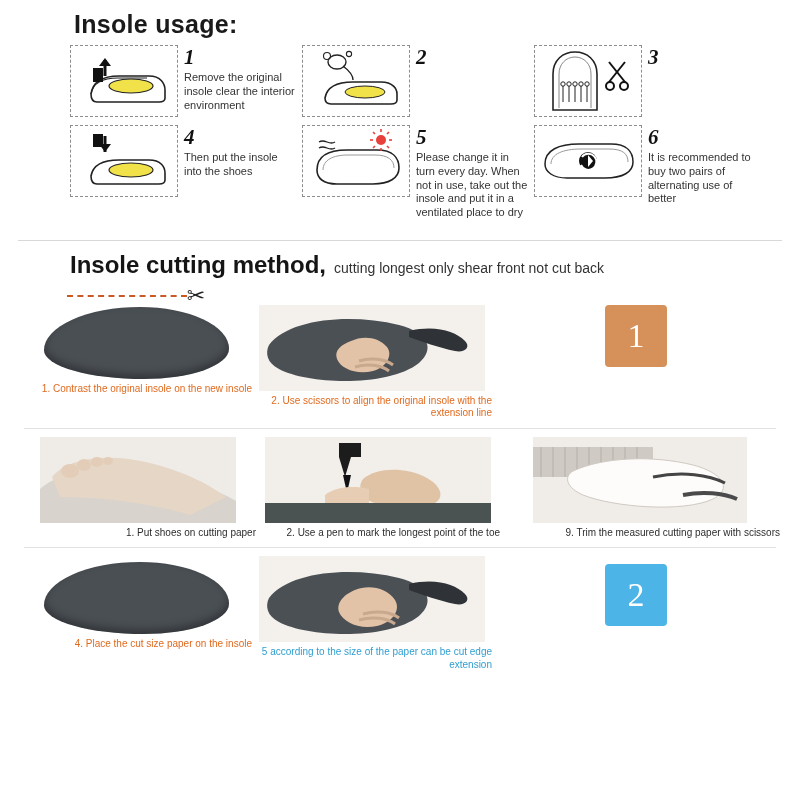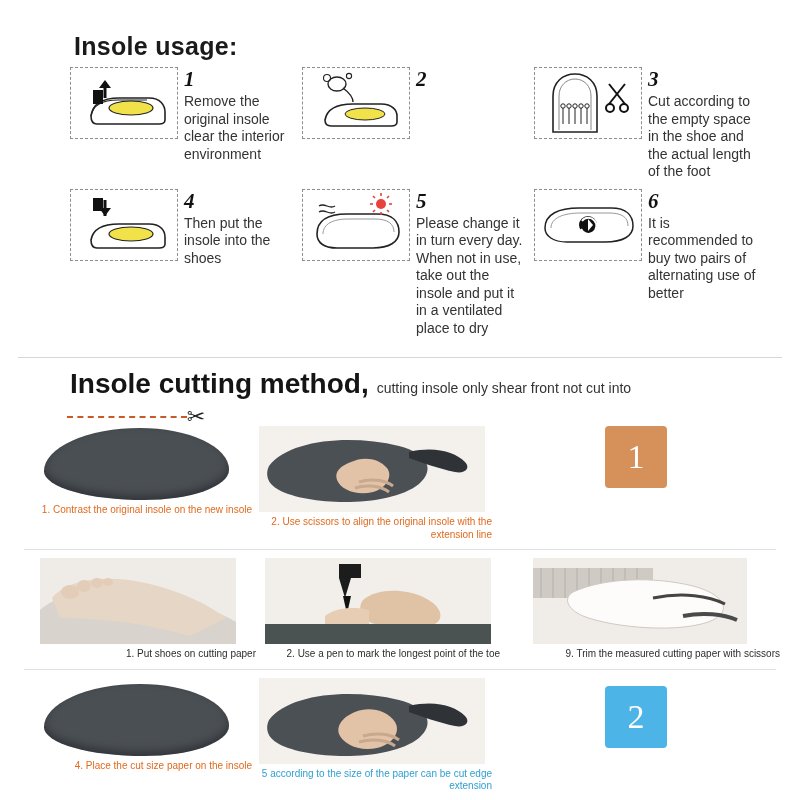--- a/index.html
+++ b/index.html
@@ -11,21 +11,21 @@
     width: 800px;
     height: 800px;
     font-family: "Liberation Sans", sans-serif;
     color: #2b2b2b;
     overflow: hidden;
     position: relative;
   }
 
   
   .section-usage {
-    padding: 24px 18px 6px 18px;
+    padding: 2px 18px 6px 18px;
   }
   .title-usage {
     font-size: 25px;
     font-weight: bold;
     letter-spacing: .3px;
     margin: 8px 0 6px 56px;
     color: #1a1a1a;
   }
   .usage-grid {
     display: flex;
@@ -56,40 +56,40 @@
   .step-num {
     font-family: "Liberation Serif", serif;
     font-style: italic;
     font-size: 21px;
     font-weight: bold;
     color: #111;
     line-height: 1;
     margin-bottom: 3px;
   }
   .usage-desc {
-    font-size: 14px;
+    font-size: 11px;
     line-height: 1.25;
     color: #333;
   }
 
   
   .divider {
     height: 1px;
     background: #d8d8d8;
     margin: 6px 18px;
   }
 
   
   .title-cut-wrap {
     display: flex;
     align-items: baseline;
     margin: 10px 0 2px 70px;
   }
   .title-cut {
-    font-size: 28px;
+    font-size: 24px;
     font-weight: bold;
     color: #151515;
   }
   .title-cut-sub {
     font-size: 14px;
     margin-left: 8px;
     color: #333;
   }
 
   .row {
@@ -213,21 +213,20 @@
           <g transform="translate(72,14)" stroke="#111" stroke-width="2" fill="none">
             <path d="M2 2 L18 22"></path>
               <path d="M18 2 L2 22"></path>
             <circle cx="3" cy="26" r="4"></circle>
               <circle cx="17" cy="26" r="4"></circle>
           </g>
         </svg>
       </div>
       <div class="usage-text-wrap">
         <div class="step-num">3</div>
-        <div class="usage-desc">Cut according to the empty space in the shoe and the actual length of the foot</div>
       </div>
     </div>
 
     <div class="usage-cell">
       <div class="dashed-box">
         <svg width="106" height="70" viewBox="0 0 106 70">
           <path d="M20 50 C22 38 34 34 48 34 L78 34 C90 34 94 41 94 47 L94 54 C94 57 92 58 88 58 L26 58 C22 58 20 55 20 50 Z" fill="#fff" stroke="#222" stroke-width="1.6"></path>
           <ellipse cx="60" cy="44" rx="22" ry="7" fill="#f2e24a" stroke="#222" stroke-width="1.2"></ellipse>
           <path d="M34 10 L34 26" stroke="#111" stroke-width="3"></path>
           <path d="M28 18 L34 26 L40 18 Z" fill="#111"></path>
@@ -287,21 +286,21 @@
 
   </div>
 </div>
 
 <div class="divider"></div>
 
 <div>
 
   <div class="title-cut-wrap">
     <div class="title-cut">Insole cutting method,</div>
-    <div class="title-cut-sub">cutting insole only shear front not cut into</div>
+    <div class="title-cut-sub">cutting longest only shear front not cut back</div>
   </div>
 
   <div class="row" style="padding-top:6px;">
 
     <div class="cell" style="width:232px;">
       <div style="display:flex;align-items:center;justify-content:center;height:18px;margin-bottom:2px;">
         <div class="dash-line"></div>
         <span class="scissors-mark">✂</span>
       </div>
       <div style="display:flex;justify-content:center;">

